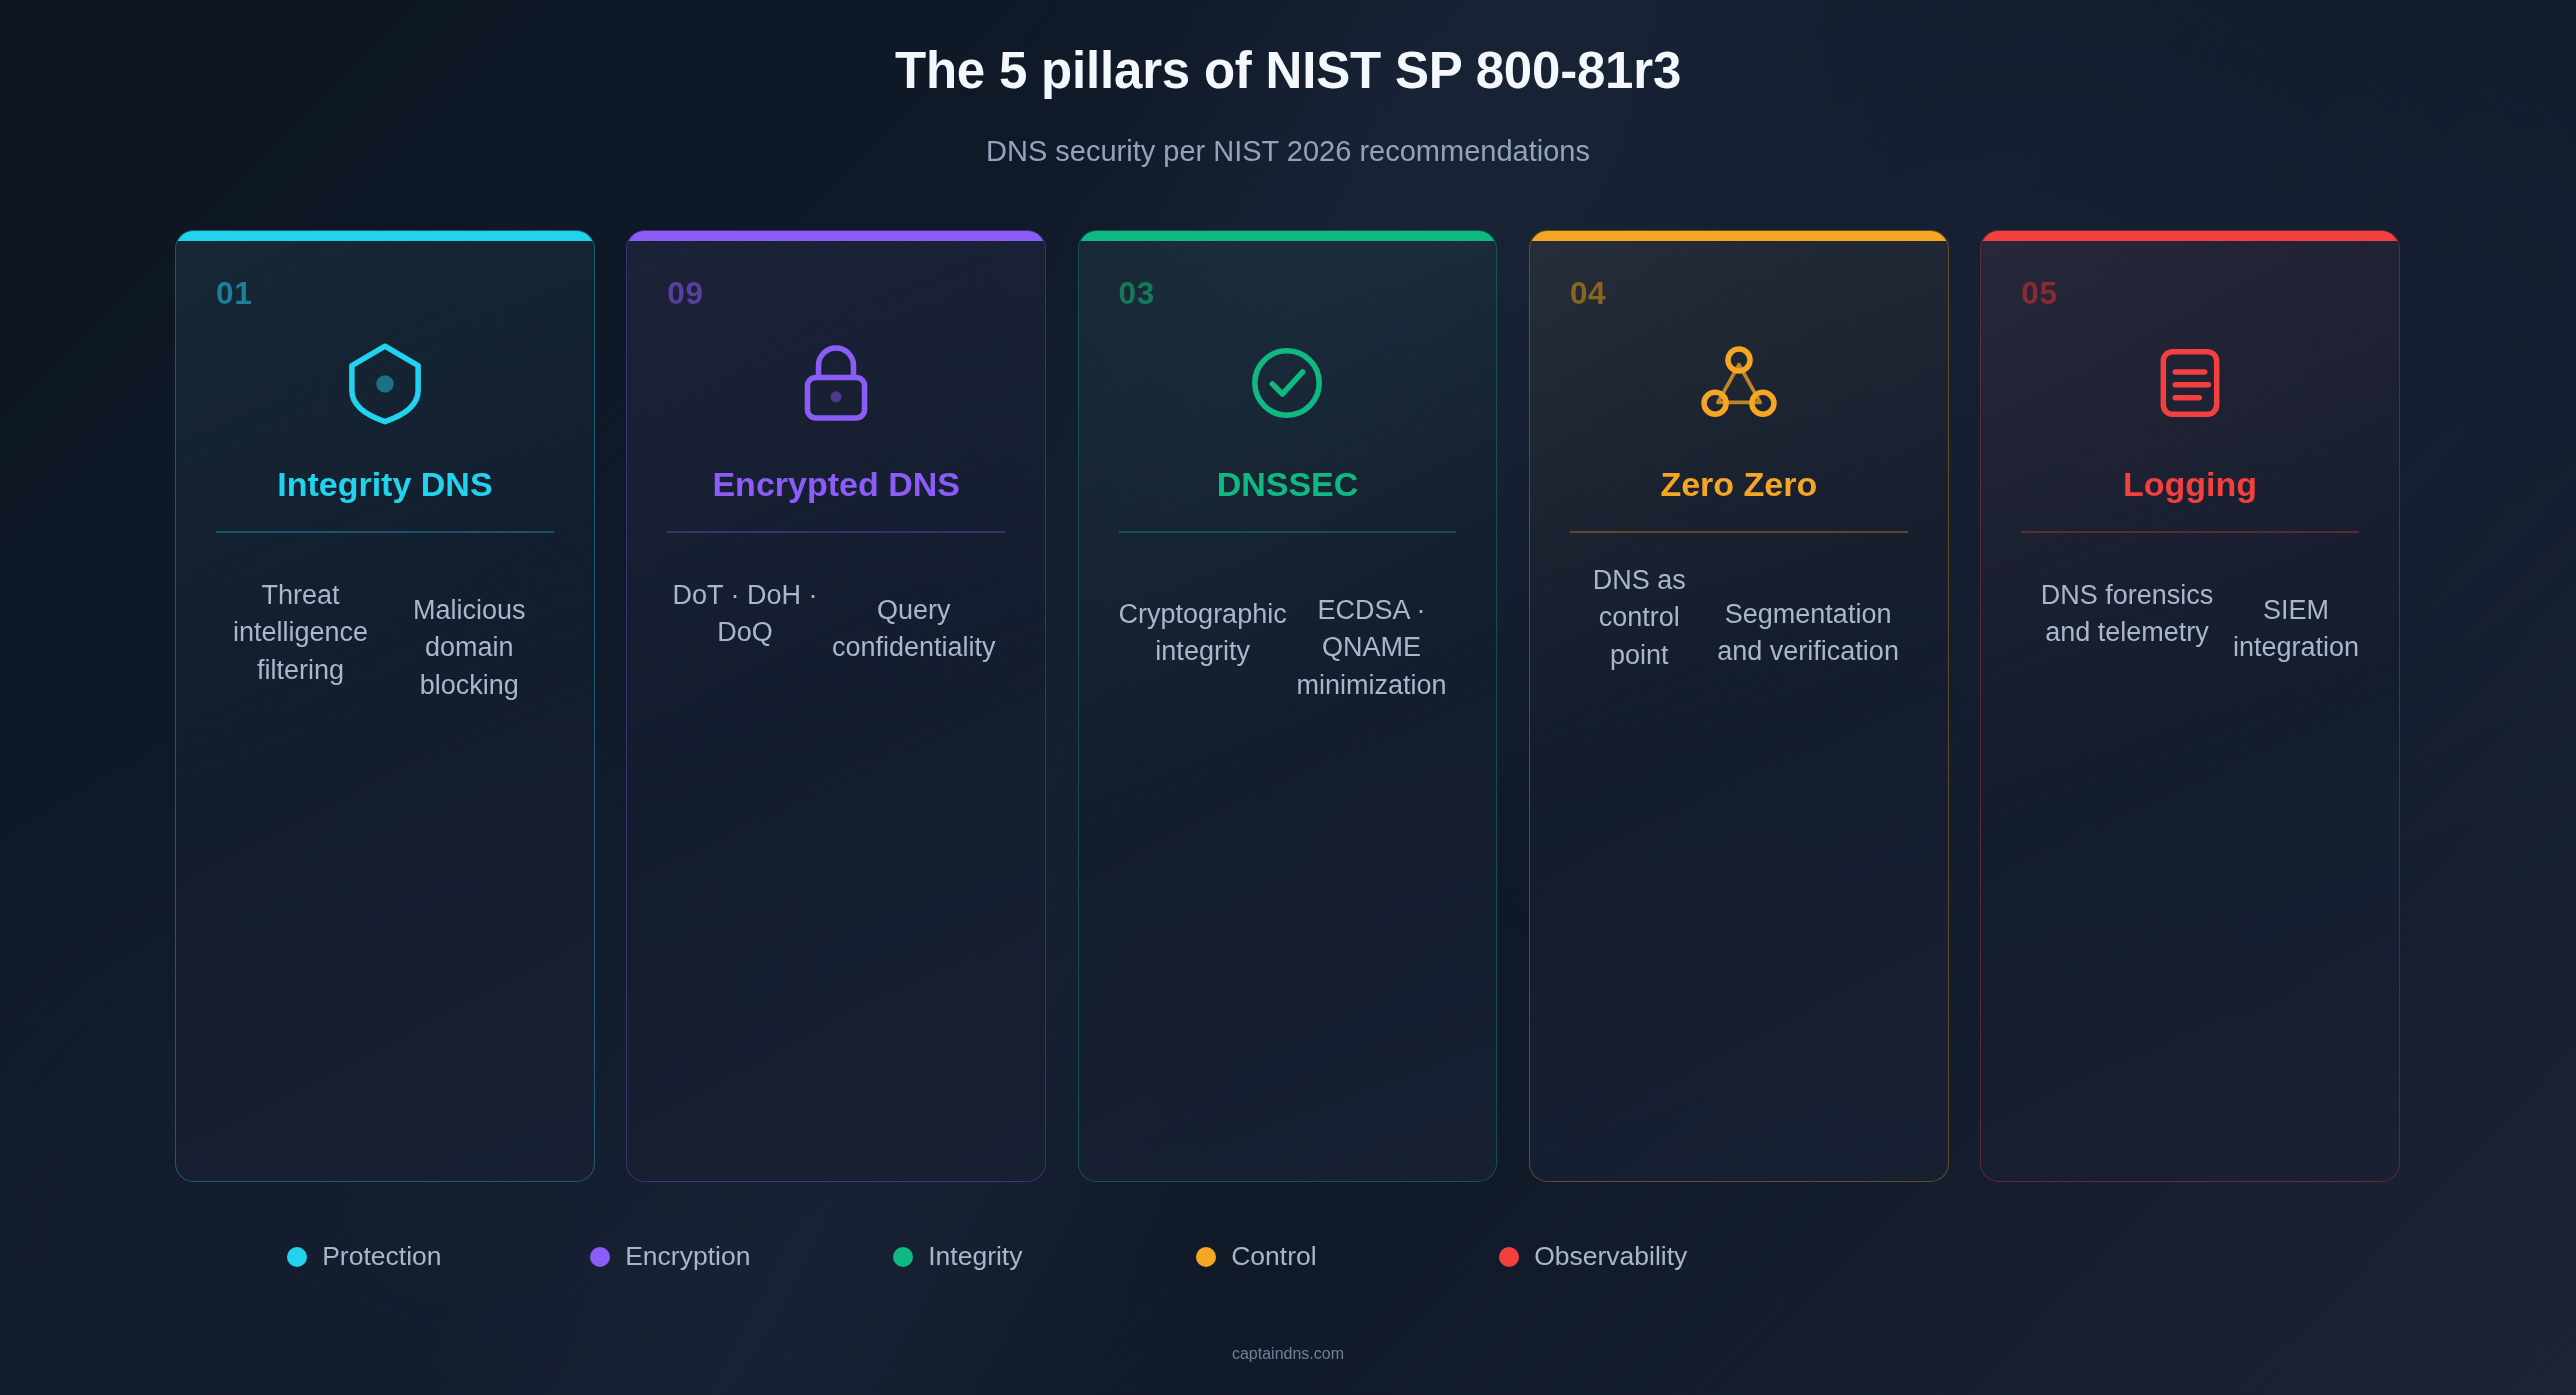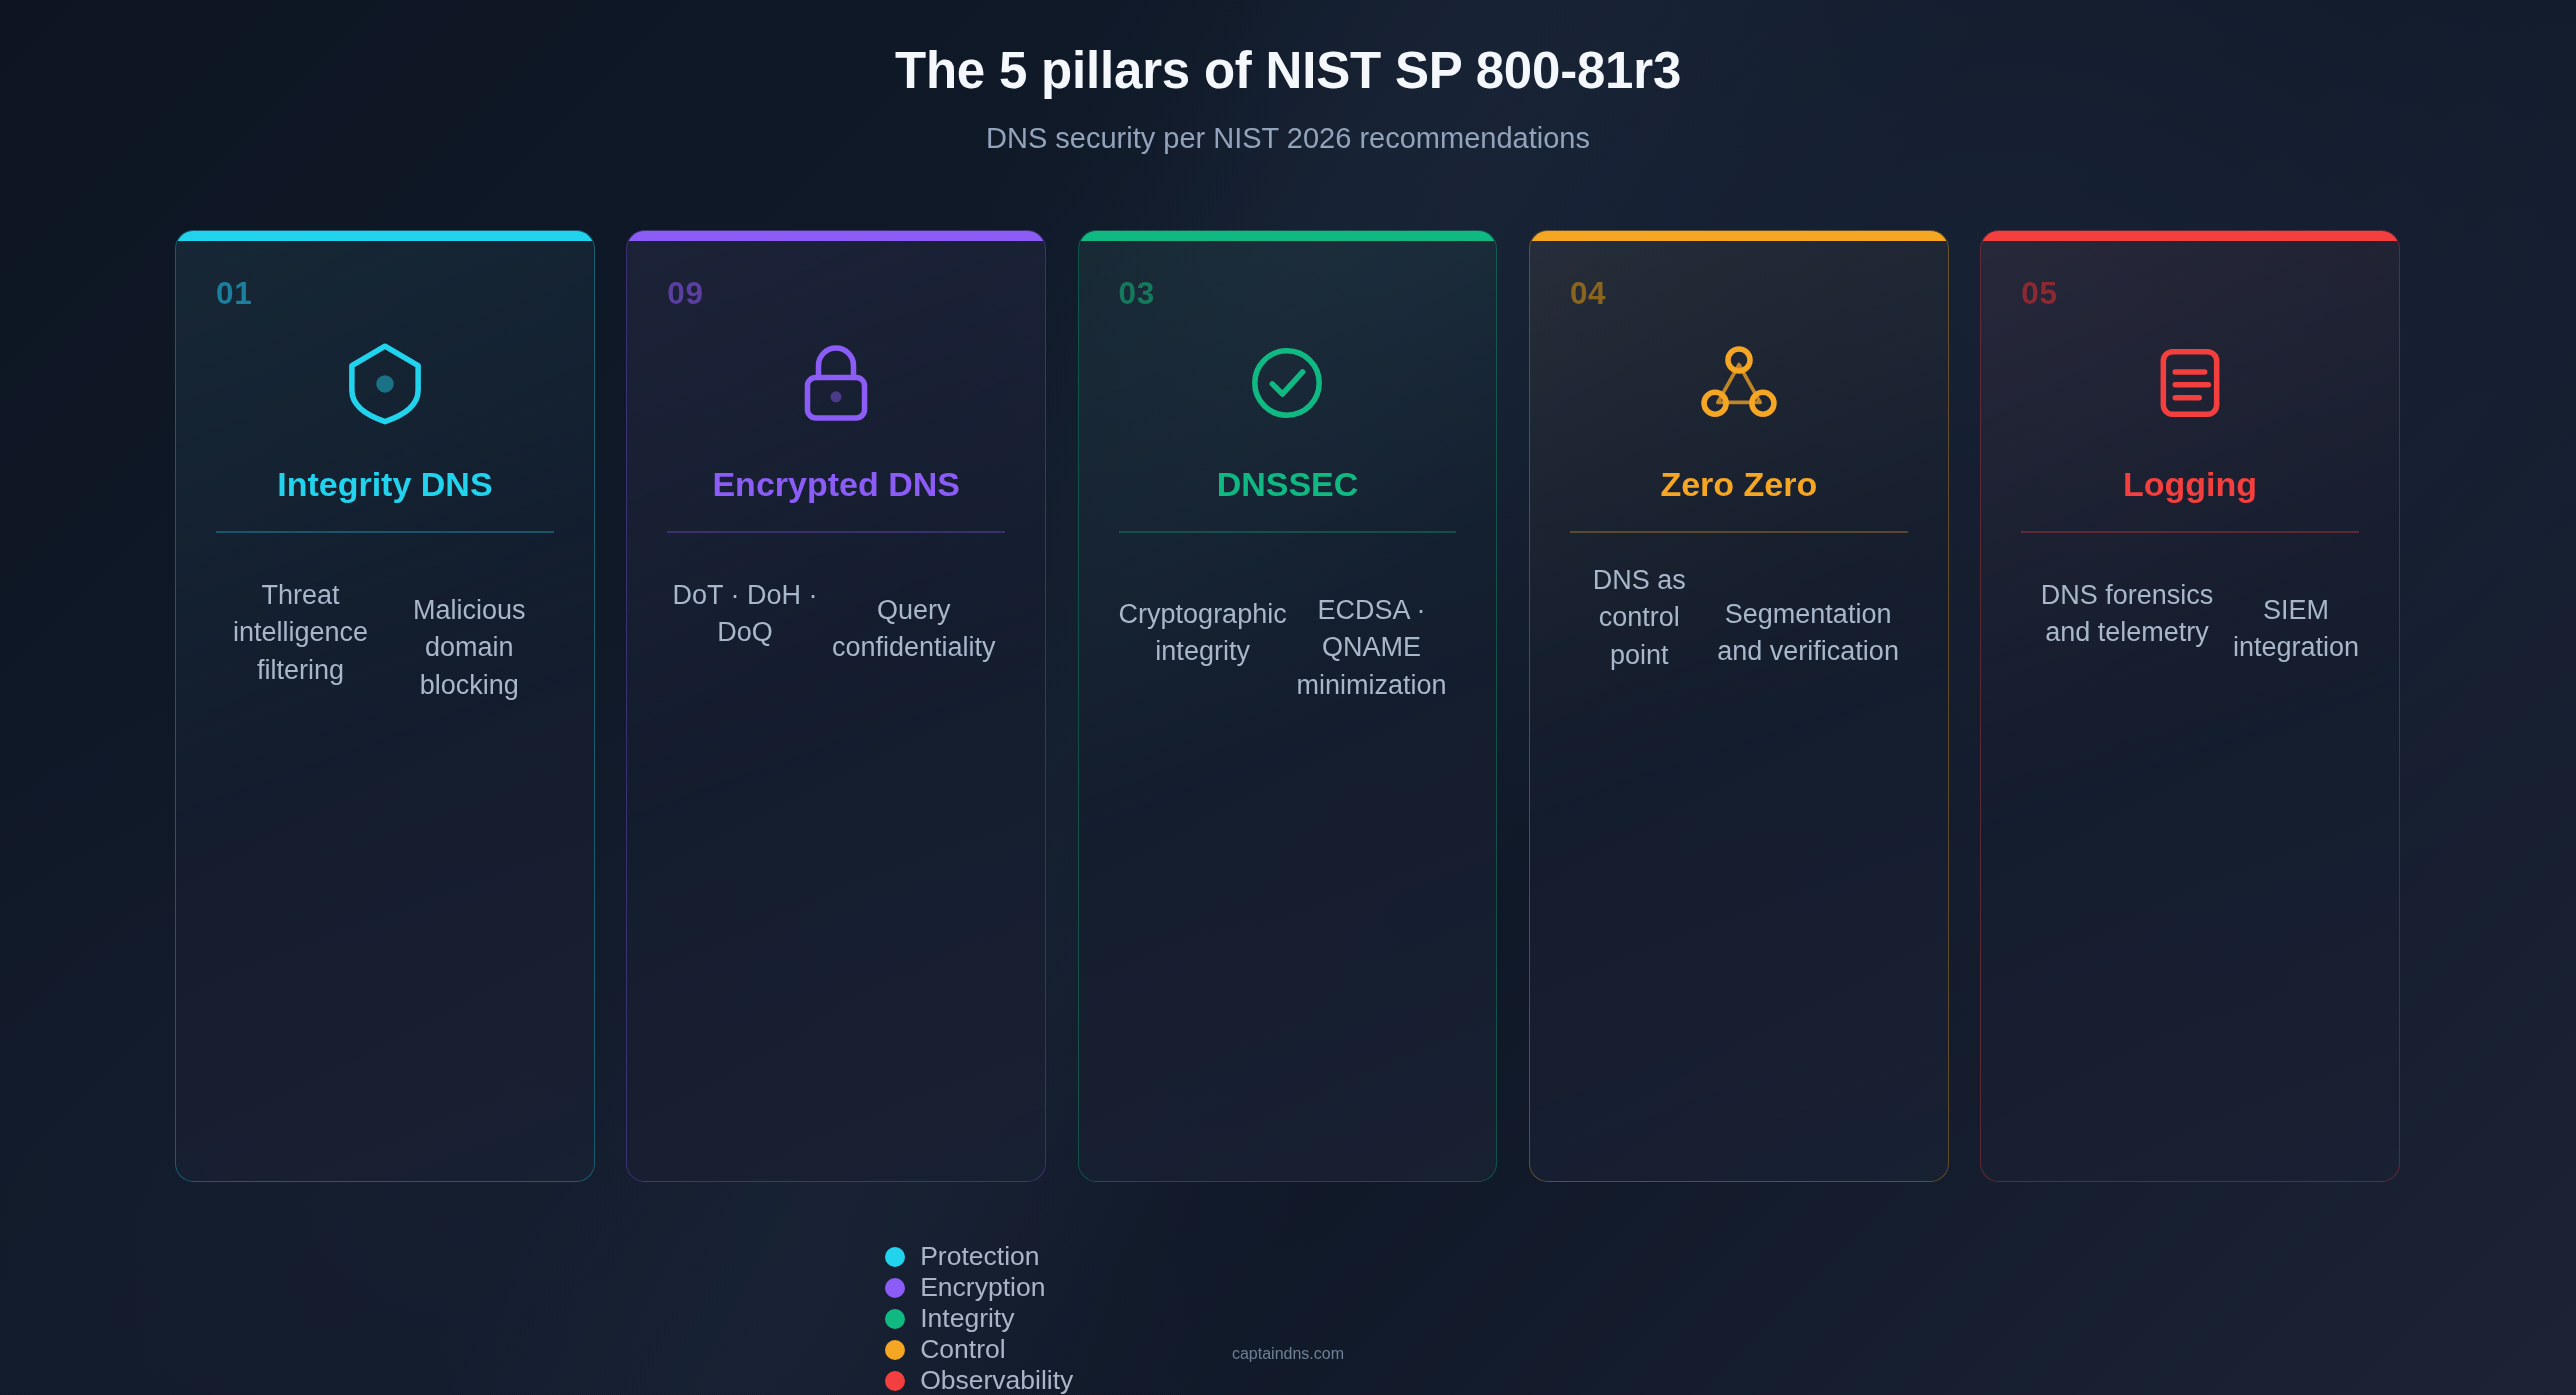--- a/index.html
+++ b/index.html
@@ -26,21 +26,21 @@
 
   .wrap { position:relative; width:2576px; height:1395px; }
 
   
   .header { position:absolute; left:0; top:43px; width:2576px; text-align:center; }
   .title {
     font-size:51px; font-weight:bold; color:#f4f7fb;
     letter-spacing:-0.2px; line-height:1.1;
   }
   .subtitle {
-    margin-top:23px;
+    margin-top:36px;
     font-size:29px; color:#93a3bb; font-weight:normal;
   }
 
   
   .cards {
     position:absolute; left:175px; top:230px;
     width:2225px; height:952px;
     display:flex; gap:31.5px;
   }
   .card {
@@ -91,22 +91,22 @@
   }
   .bullet {
     font-size:27px; line-height:1.38; text-align:center;
     color:#a9b7cb; font-weight:normal;
     max-width:100%;
   }
   .bullet + .bullet { margin-top:30px; }
 
   
   .legend {
-    position:absolute; left:8px; top:1241px; width:2036px;
-    display:flex; justify-content:center; align-items:center;flex-direction:column;
+    position:absolute; left:16px; top:1241px; width:2036px;
+    display:flex; justify-content:center; align-items:center;
   }
   .legend-item {
     display:flex; align-items:center;
     width:303px;
     justify-content:flex-start;
     padding-left:10px;
   }
   .legend-dot {
     width:20px; height:20px; border-radius:50%;
     margin-right:15.7px; flex:none;

